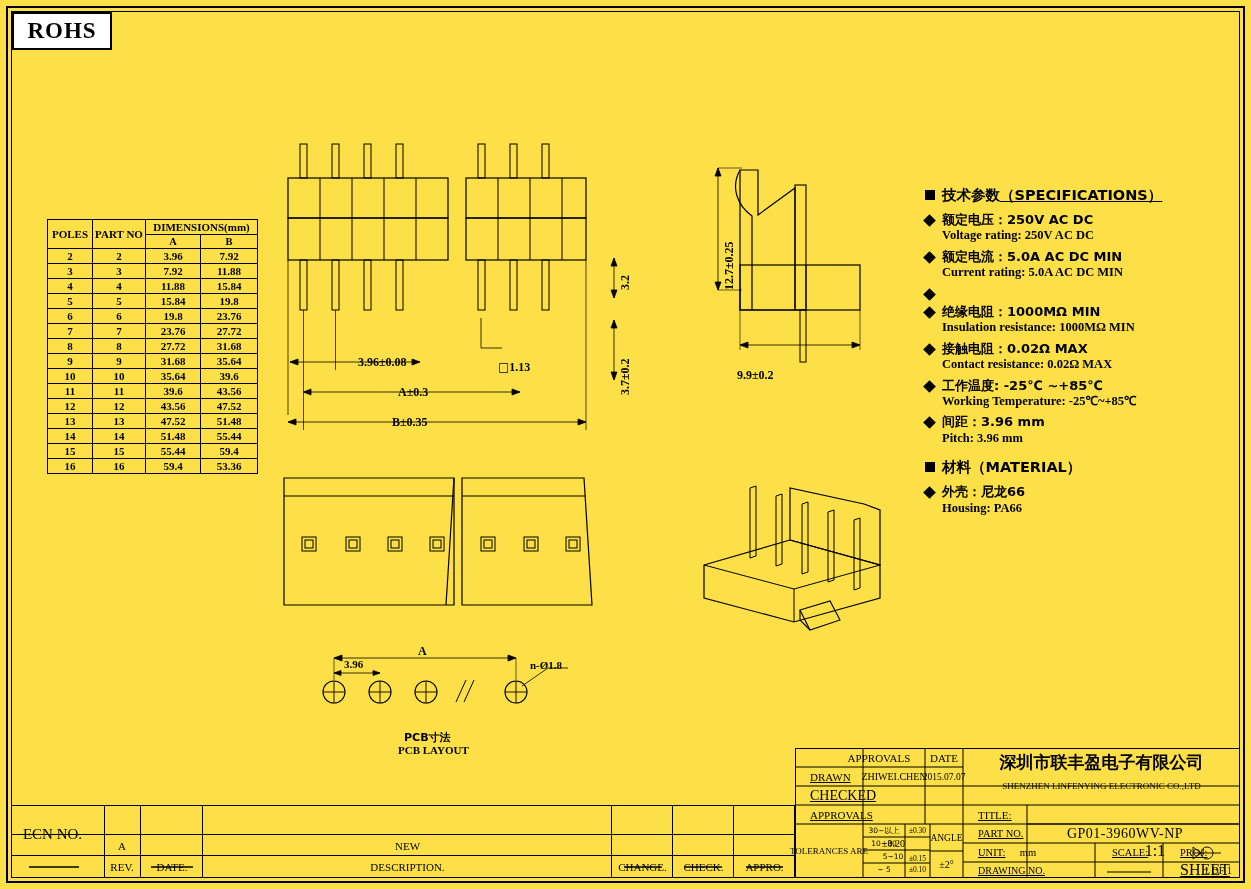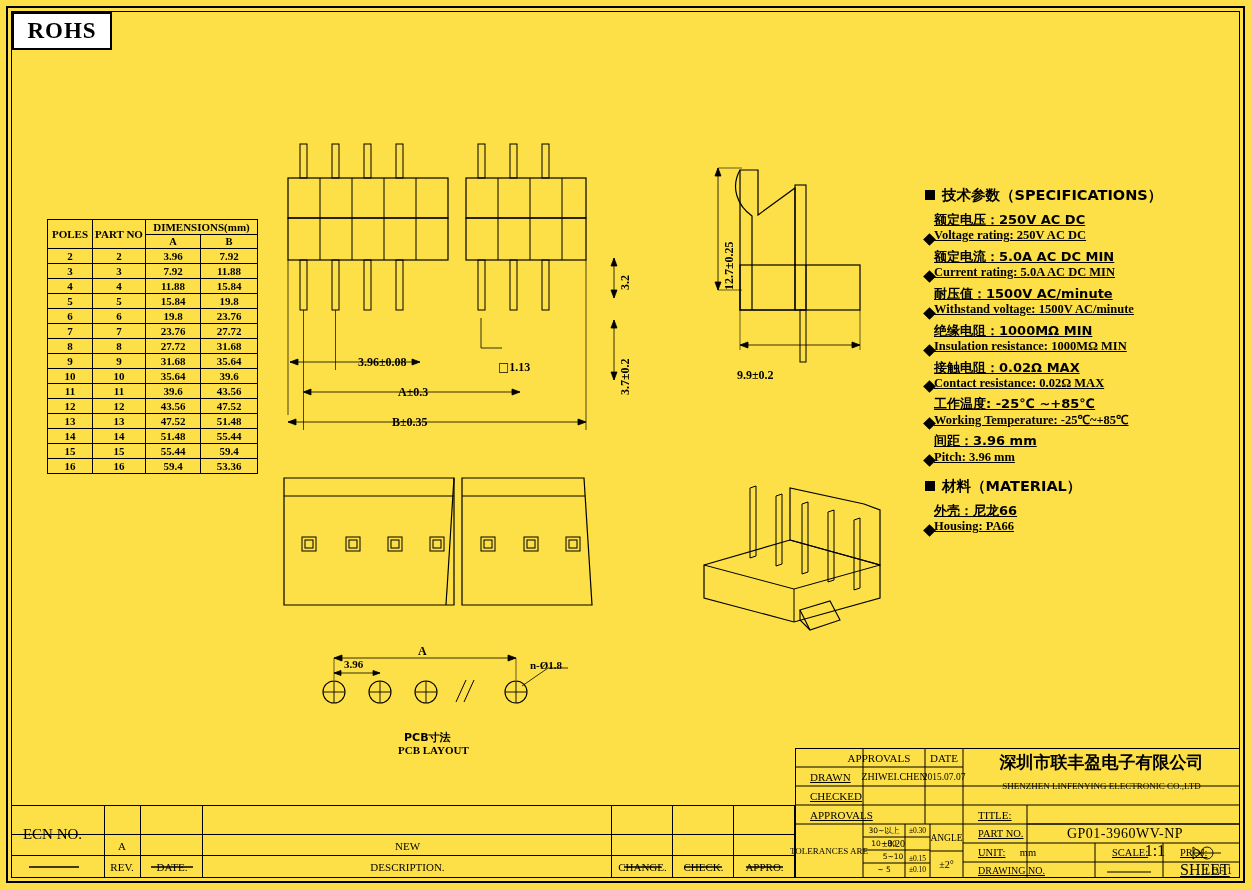--- a/index.html
+++ b/index.html
@@ -29,21 +29,21 @@
   .tb{font-weight:bold;}
   .sz11{font-size:11px;}
   .sz12{font-size:12px;}
   .rot{transform-origin:0 0;}
 
   
   .specs{position:absolute;left:925px;top:186px;width:300px;font-family:"Liberation Serif", serif;}
   .spec-head{display:flex;align-items:flex-start;gap:7px;font-weight:bold;font-size:14.5px;margin-bottom:7px;}
   .sq{display:inline-block;width:10px;height:10px;background:#000;margin-top:4px;flex:none;}
   .dia{display:inline-block;width:9px;height:9px;background:#000;transform:rotate(45deg);margin-top:4px;flex:none;}
-  .spec-item{display:flex;align-items:flex-end;margin-bottom:5px;text-decoration:underline;}
+  .spec-item{display:flex;align-items:flex-start;gap:8px;margin-bottom:5px;}
   .spec-lines{line-height:1.25;font-size:12.5px;font-weight:bold;}
   .spec-lines .l1{font-size:13px;}
   .mat-head{display:flex;align-items:flex-start;gap:7px;font-weight:bold;font-size:14.5px;margin:12px 0 7px 0;}
   .cell{position:absolute;display:flex;align-items:center;justify-content:center;
         font-family:"Liberation Serif", serif;white-space:nowrap;}
   .cl{justify-content:flex-start;padding-left:15px;text-decoration:underline;}
 
   svg{display:block;}
 </style>
 </head>
@@ -368,44 +368,40 @@
   <div class="t tb sz12" style="left:418px;top:644px;">A</div>
   <div class="t tb sz11" style="left:344px;top:658px;">3.96</div>
   <div class="t tb sz11" style="left:530px;top:659px;">n-Ø1.8</div>
   <div class="t tb sz11" style="left:404px;top:730px;font-family:'DejaVu Sans',sans-serif;">PCB寸法</div>
   <div class="t tb sz11" style="left:398px;top:744px;">PCB LAYOUT</div>
 
   <div class="specs">
     <div class="spec-head">
       <span class="sq"></span>
       <span>
-        <span style="font-family:'DejaVu Sans',sans-serif;">技术参数</span><span style="font-family:'DejaVu Sans',sans-serif;">（SPECIFICATIONS）</span>
+        <span style="font-family:'DejaVu Sans',sans-serif;">技术参数</span><span style="font-family:'DejaVu Sans',sans-serif;text-decoration:underline;">（SPECIFICATIONS）</span>
       </span>
     </div>
     <div id="spec-items">
         <div class="spec-item">
           <span class="dia"></span>
           <span class="spec-lines">
             <div class="l1" style="font-family:'DejaVu Sans',sans-serif;">额定电压：250V AC DC</div>
             <div>Voltage rating: 250V AC DC</div>
           </span>
         </div>
         <div class="spec-item">
           <span class="dia"></span>
           <span class="spec-lines">
             <div class="l1" style="font-family:'DejaVu Sans',sans-serif;">额定电流：5.0A AC DC  MIN</div>
             <div>Current rating: 5.0A  AC DC  MIN</div>
           </span>
         </div>
         <div class="spec-item">
           <span class="dia"></span>
-          <span class="spec-lines">
-            <div class="l1" style="font-family:'DejaVu Sans',sans-serif;">耐压值：1500V AC/minute</div>
-            <div>Withstand voltage: 1500V AC/minute</div>
-          </span>
         </div>
         <div class="spec-item">
           <span class="dia"></span>
           <span class="spec-lines">
             <div class="l1" style="font-family:'DejaVu Sans',sans-serif;">绝缘电阻：1000MΩ  MIN</div>
             <div>Insulation resistance: 1000MΩ  MIN</div>
           </span>
         </div>
         <div class="spec-item">
           <span class="dia"></span>
@@ -488,21 +484,21 @@
     </g>
 
     <line x1="312" y1="124" x2="356" y2="124" stroke="#000" stroke-width="1.2"></line>
   </svg>
 
   <div class="cell" style="left:795px;top:748px;width:168px;height:19px;font-size:11px;">APPROVALS</div>
   <div class="cell" style="left:925px;top:748px;width:38px;height:19px;font-size:11px;">DATE</div>
   <div class="cell cl" style="left:795px;top:767px;width:68px;height:19px;font-size:11px;">DRAWN</div>
   <div class="cell" style="left:863px;top:767px;width:62px;height:19px;font-size:10px;">ZHIWEI.CHEN</div>
   <div class="cell" style="left:925px;top:767px;width:38px;height:19px;font-size:9.5px;">2015.07.07</div>
-  <div class="cell cl" style="left:795px;top:786px;width:68px;height:19px;font-size:11px;">CHECKED</div>
+  <div class="cell cl" style="left:795px;top:786px;width:68px;height:19px;font-size:14px;">CHECKED</div>
   <div class="cell cl" style="left:795px;top:805px;width:68px;height:19px;font-size:11px;">APPROVALS</div>
   <div class="cell" style="left:795px;top:824px;width:68px;height:54px;font-size:9px;">TOLERANCES  ARE</div>
 
   <div id="tol-rows">
       <div class="cell" style="left:863px;top:824px;width:42px;height:13px;font-size:7.5px;font-family:'DejaVu Sans',sans-serif;">30~以上</div>
       <div class="cell" style="left:905px;top:824px;width:25px;height:13px;font-size:7.5px;">±0.30</div>
       <div class="cell" style="left:863px;top:837px;width:42px;height:13px;font-size:7.5px;font-family:'DejaVu Sans',sans-serif;">10~30</div>
       <div class="cell" style="left:881px;top:837px;width:25px;height:13px;font-size:10px;">±0.20</div>
       <div class="cell" style="left:863px;top:850px;width:60px;height:13px;font-size:7.5px;font-family:'DejaVu Sans',sans-serif;">5~10</div>
       <div class="cell" style="left:905px;top:850px;width:25px;height:17px;font-size:7.5px;">±0.15</div>

